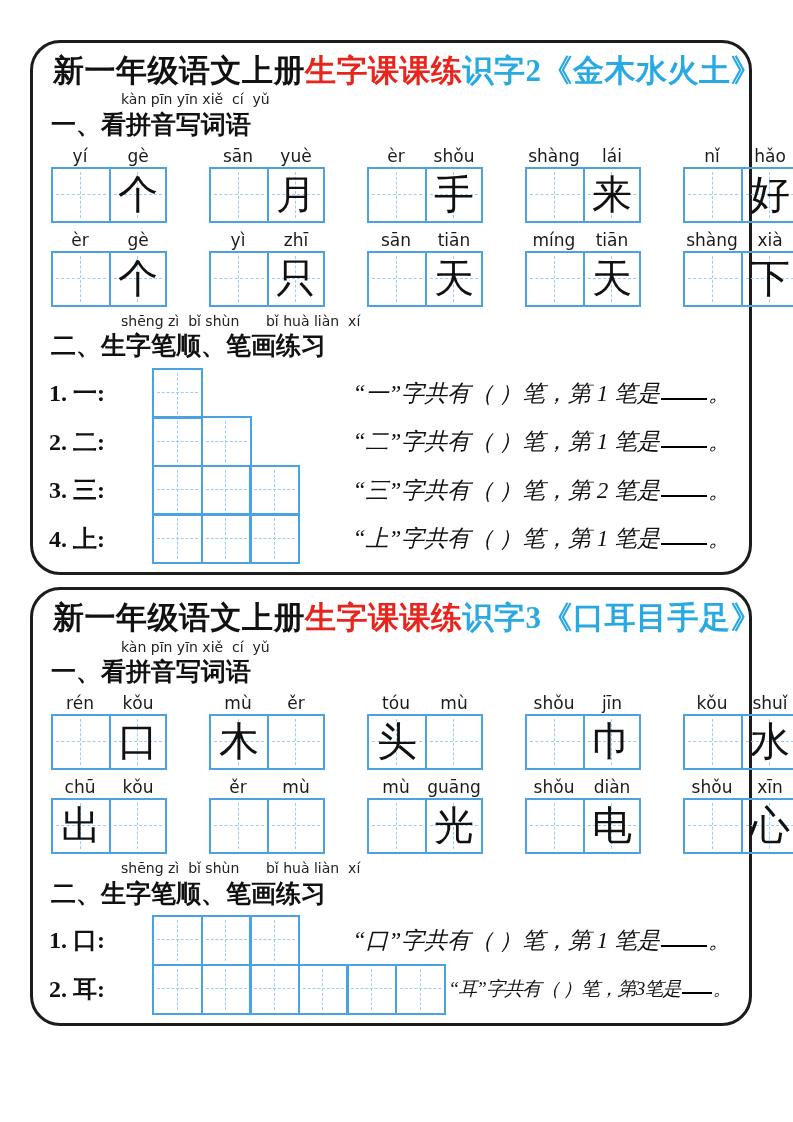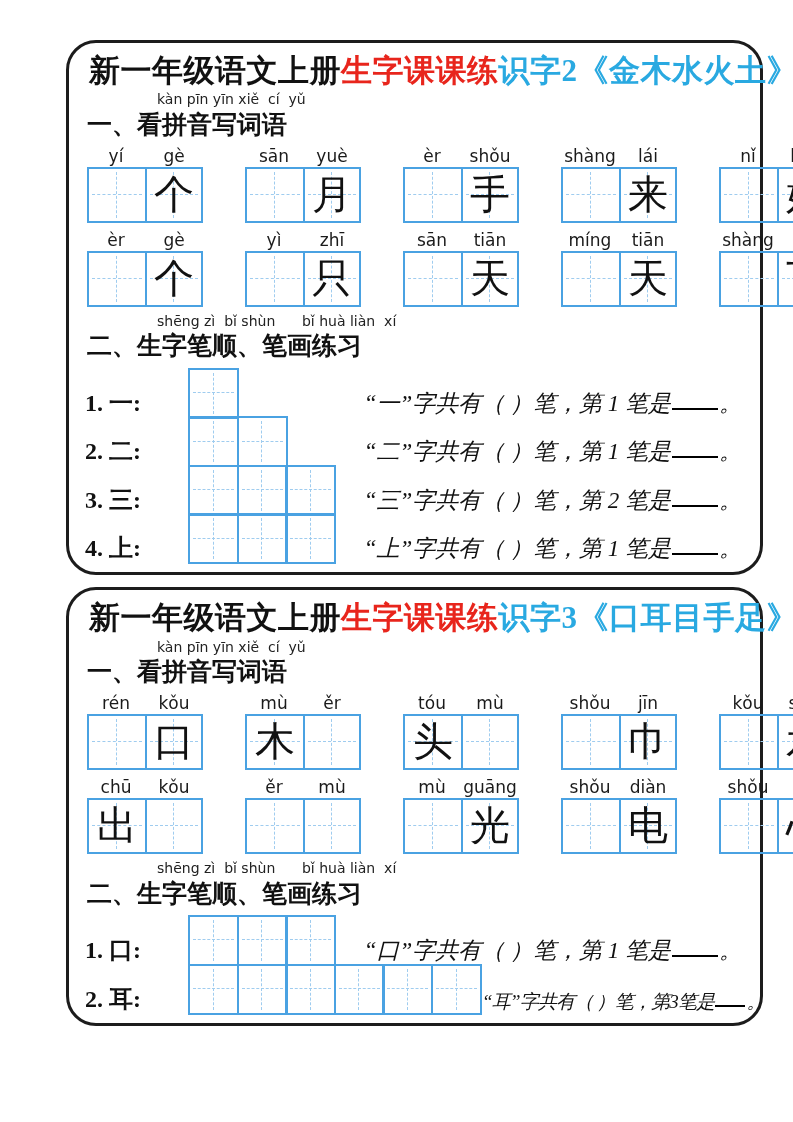--- a/index.html
+++ b/index.html
@@ -4,21 +4,21 @@
 <style>
   :root{
     --red:#e8251c; --blue:#29a9e1; --bb:#4aa2e2; --bd:#9fccef; --ink:#111;
   }
   *{box-sizing:border-box; margin:0; padding:0;}
   html,body{background:#fff;}
   body{
     width:793px; height:1122px; overflow:hidden;
     font-family:"Liberation Serif","DejaVu Serif",serif; color:var(--ink);
   }
-  .sheet{padding:40px 30px 0 30px;margin-left:36px;}
+  .sheet{padding:40px 41px 0 30px;}
   .card{
     border:3px solid #1c1c1c; border-radius:30px;
     padding:6px 16px 8px 16px; background:#fff; margin-bottom:12px;
   }
   .card-title{
     font-size:31px; font-weight:600; white-space:nowrap;
     margin:2px 0 0 4px; line-height:1.3; letter-spacing:0.5px;
   }
   .t-red{color:var(--red);}
   .t-blue{color:var(--blue);}
@@ -31,21 +31,21 @@
   .py-row{display:flex; justify-content:space-between; padding:0 2px; margin-bottom:7px;gap:42px;}
   .py-labels{display:flex; font-family:"DejaVu Sans",sans-serif; font-size:17px; color:#1a1a1a; margin-bottom:1px;}
   .py-labels span{flex:1; text-align:center; white-space:nowrap;}
   .grid2{display:flex; border:2px solid var(--bb);}
   .grid2 .cell + .cell{border-left:2px solid var(--bb);}
   .cell{width:56px; height:52px; position:relative; display:flex; align-items:center; justify-content:center;}
   .cell::before{content:""; position:absolute; top:3px; bottom:3px; left:50%; margin-left:-1px; border-left:1.6px dashed var(--bd);}
   .cell::after{content:""; position:absolute; left:3px; right:3px; top:50%; margin-top:-1px; border-top:1.6px dashed var(--bd);}
   .hz{position:relative; z-index:1; font-size:40px; line-height:1; font-weight:500;}
   
-  .stroke-row{display:flex; align-items:flex-end; height:51px; margin-bottom:-2.4px;}
+  .stroke-row{display:flex; align-items:center; height:51px; margin-bottom:-2.4px;}
   .stroke-row:last-child{margin-bottom:0;}
   .stroke-label{width:103px; font-size:24px; font-weight:600; flex:none; white-space:nowrap;}
   .sboxes{display:flex; flex:none;}
   .sbox{width:51px; height:51px; border:2.4px solid var(--bb); margin-left:-2.4px; position:relative;}
   .sbox:first-child{margin-left:0;}
   .sbox::before{content:""; position:absolute; top:3px; bottom:3px; left:50%; margin-left:-1px; border-left:1.6px dashed var(--bd);}
   .sbox::after{content:""; position:absolute; left:3px; right:3px; top:50%; margin-top:-1px; border-top:1.6px dashed var(--bd);}
   .question{margin-left:auto; font-size:23px; white-space:nowrap; padding-right:2px; font-weight:500;font-style:italic;}
   .question.q-sm{font-size:21px; letter-spacing:-0.5px;}
   .question.q-xs{font-size:19px; letter-spacing:-0.8px;}

